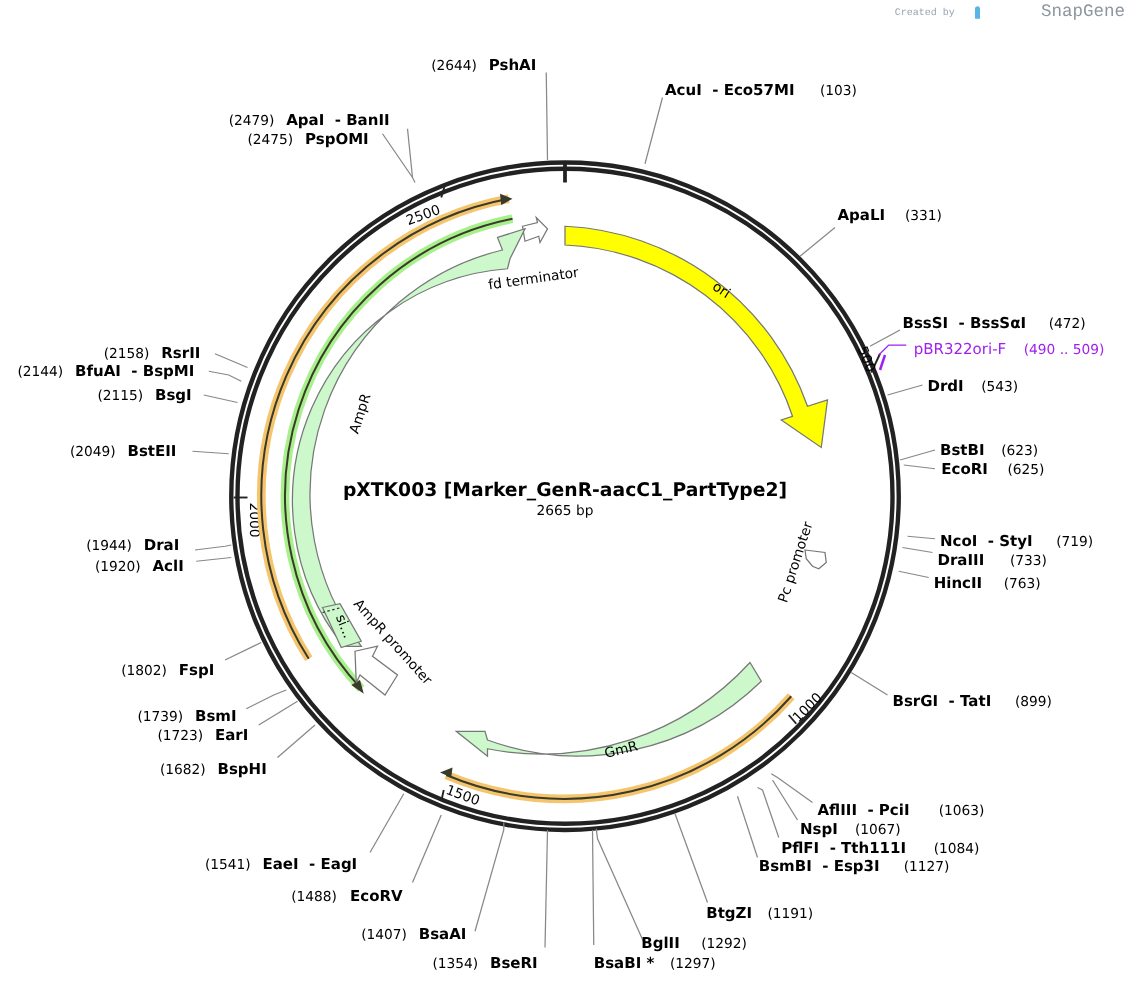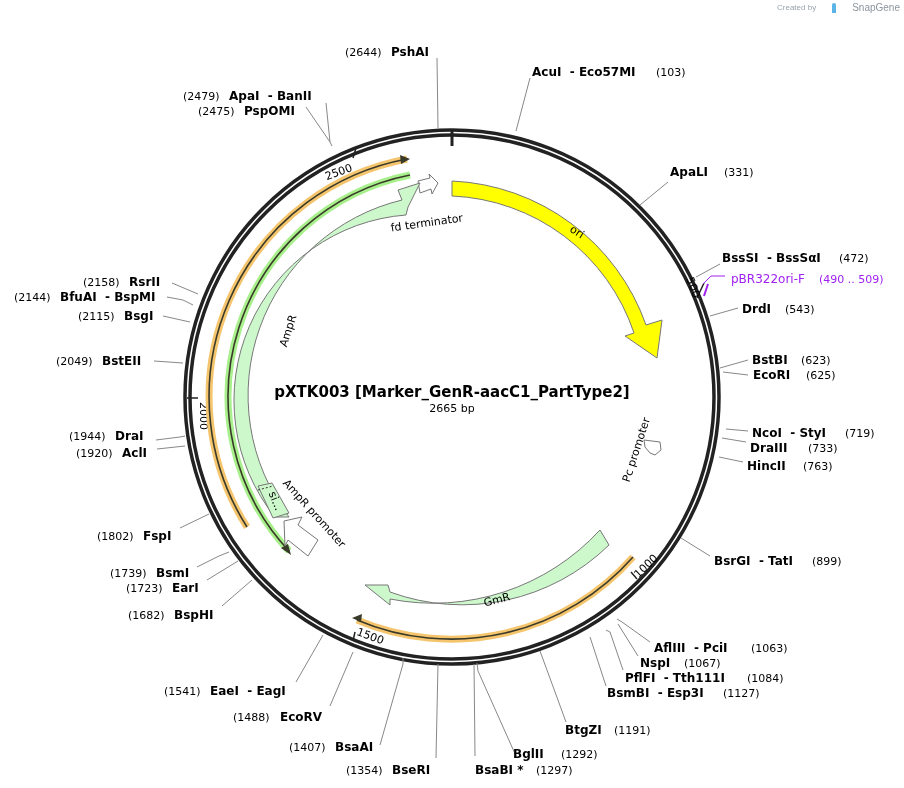--- a/index.html
+++ b/index.html
@@ -1,19 +1,19 @@
 <!DOCTYPE html>
 <html><head>
 <meta charset="utf-8">
 <style>
   html, body { margin:0; padding:0; background:#ffffff; }
   body { width:904px; height:788px; position:relative; overflow:hidden; font-family:"DejaVu Sans", sans-serif; }
   #map { position:absolute; left:0; top:0; }
-  .credit { position:absolute; right:4px; top:2px; font-size:8px; color:#9aa3ad; font-family:Liberation Sans, sans-serif; display:flex; align-items:center; gap:16px; }
-  .credit .brand { font-size:10px; color:#8c959f; }
+  .credit { position:absolute; right:4px; top:2px; font-size:8px; color:#9aa3ad; font-family:Liberation Mono, monospace; display:flex; align-items:center; gap:16px; }
+  .credit .brand { font-size:14px; color:#8c959f;margin-left:33px; }
   .credit .logo { display:inline-block; width:4px; height:10px; background:#5ab4e6; border-radius:2px 2px 0 0; }
   svg text { font-family:"DejaVu Sans", sans-serif; }
   .enz { font-weight:bold; font-size:12px; fill:#000; }
   .pos { font-size:11px; fill:#000; }
   .feat-label { font-size:11px; fill:#000; }
   .tick-label { font-size:11px; fill:#000; }
 </style>
 </head>
 <body>
 

